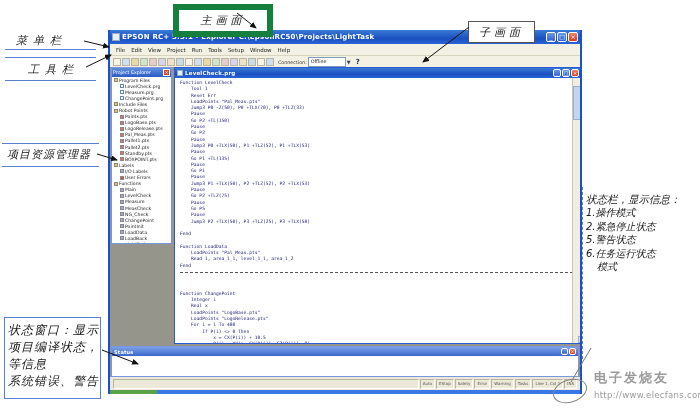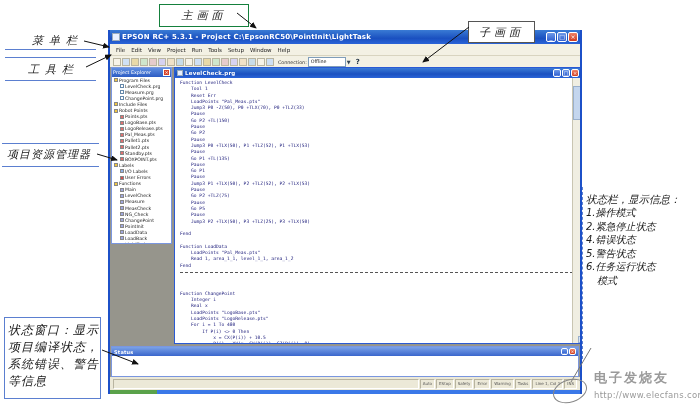--- a/index.html
+++ b/index.html
@@ -62,24 +62,24 @@
   
   .statusbar{position:absolute;left:0;right:0;bottom:4px;height:13px;background:#ece9d8;display:flex;align-items:center;gap:1px;padding:0 3px;box-sizing:border-box;}
   .sb-spacer{flex:1;height:8px;border:1px solid #fff;border-top-color:#b8b4a0;border-left-color:#b8b4a0;}
   .sb-seg{height:8px;border:1px solid #fff;border-top-color:#b8b4a0;border-left-color:#b8b4a0;
        font-size:4px;line-height:7px;color:#555;padding:0 2px;white-space:nowrap;}
   .bottombar{position:absolute;left:0;right:0;bottom:0;height:4px;background:#3a78e8;}
   .bottombar .green{position:absolute;left:0;top:0;width:47px;height:4px;background:#5aa24a;}
   
   .callout-box{position:absolute;display:flex;align-items:center;justify-content:center;
        background:#fff;color:#1a1a1a;font-size:11px;letter-spacing:4px;font-style:italic;}
-  #ann-main{left:159px;top:4px;width:88px;height:21px;border:1px solid #15803d;}
+  #ann-main{left:173px;top:4px;width:88px;height:21px;border:6px solid #15803d;}
   #ann-sub{left:468px;top:21px;width:65px;height:20px;border:1px solid #555;}
   .side-label{position:absolute;color:#1a1a1a;font-size:11px;letter-spacing:6px;font-style:italic;white-space:nowrap;}
-  #ann-menu{left:32px;top:33px;font-style:italic;}
+  #ann-menu{left:16px;top:33px;font-style:italic;}
   #ann-tool{left:28px;top:62px;}
   #ann-explorer{left:7px;top:147px;letter-spacing:1px;}
   .h-line{position:absolute;height:0;border-top:1px solid #5b7fd0;}
   #hl1{left:5px;top:49px;width:91px;}
   #hl2{left:5px;top:57px;width:91px;}
   #hl3{left:5px;top:80px;width:91px;}
   #hl4{left:2px;top:143px;width:97px;}
   #hl5{left:2px;top:166px;width:97px;}
   #ann-statuswin{position:absolute;left:4px;top:317px;width:97px;height:82px;border:1px solid #5b7fd0;
        padding:4px 3px;box-sizing:border-box;color:#1a1a1a;background:#fff;font-style:italic;}
@@ -95,21 +95,21 @@
   #watermark .wm-url{font-size:8.5px;margin-top:3px;letter-spacing:0.3px;}
   
   #overlay{position:absolute;left:0;top:0;width:700px;height:420px;pointer-events:none;}
 </style>
 </head>
 <body>
 
 <div id="app">
   <div class="titlebar">
     <span class="app-icon"></span>
-    <span class="title-text">EPSON RC+ 5.3.1 - Project C:\EpsonRC50\PointInit\LightTask</span>
+    <span class="title-text">EPSON RC+ 5.3.1 - Explorer C:\EpsonRC50\Projects\LightTask</span>
     <span class="winbtns">
       <span class="xp-btn">_</span>
       <span class="xp-btn">□</span>
       <span class="xp-btn close">×</span>
     </span>
   </div>
   <div class="menubar">
       <span class="menu-item">File</span>
       <span class="menu-item">Edit</span>
       <span class="menu-item">View</span>
@@ -369,30 +369,29 @@
 <div id="ann-explorer" class="side-label">项目资源管理器</div>
 <div id="hl1" class="h-line"></div>
 <div id="hl2" class="h-line"></div>
 <div id="hl3" class="h-line"></div>
 <div id="hl4" class="h-line"></div>
 <div id="hl5" class="h-line"></div>
 <div id="ann-statuswin">
   <div>
       <div class="note-line">状态窗口：显示</div>
       <div class="note-line">项目编译状态，</div>
+      <div class="note-line">等信息</div>
       <div class="note-line">系统错误、警告</div>
-      <div class="note-line">等信息</div>
     </div>
 </div>
 <div id="ann-statusbar">
   <div class="nb-title">状态栏，显示信息：</div>
   <div>
       <div class="note-line">1.操作模式</div>
       <div class="note-line">2.紧急停止状态</div>
-      <div class="note-line">4.错误状态</div>
       <div class="note-line">5.警告状态</div>
       <div class="note-line">6.任务运行状态</div>
       <div class="note-line indent">模式</div>
     </div>
 </div>
 <div class="v-dash"></div>
 
 <div id="watermark">
   <div class="wm-name">电子发烧友</div>
   <div class="wm-url">http://www.elecfans.com</div>

